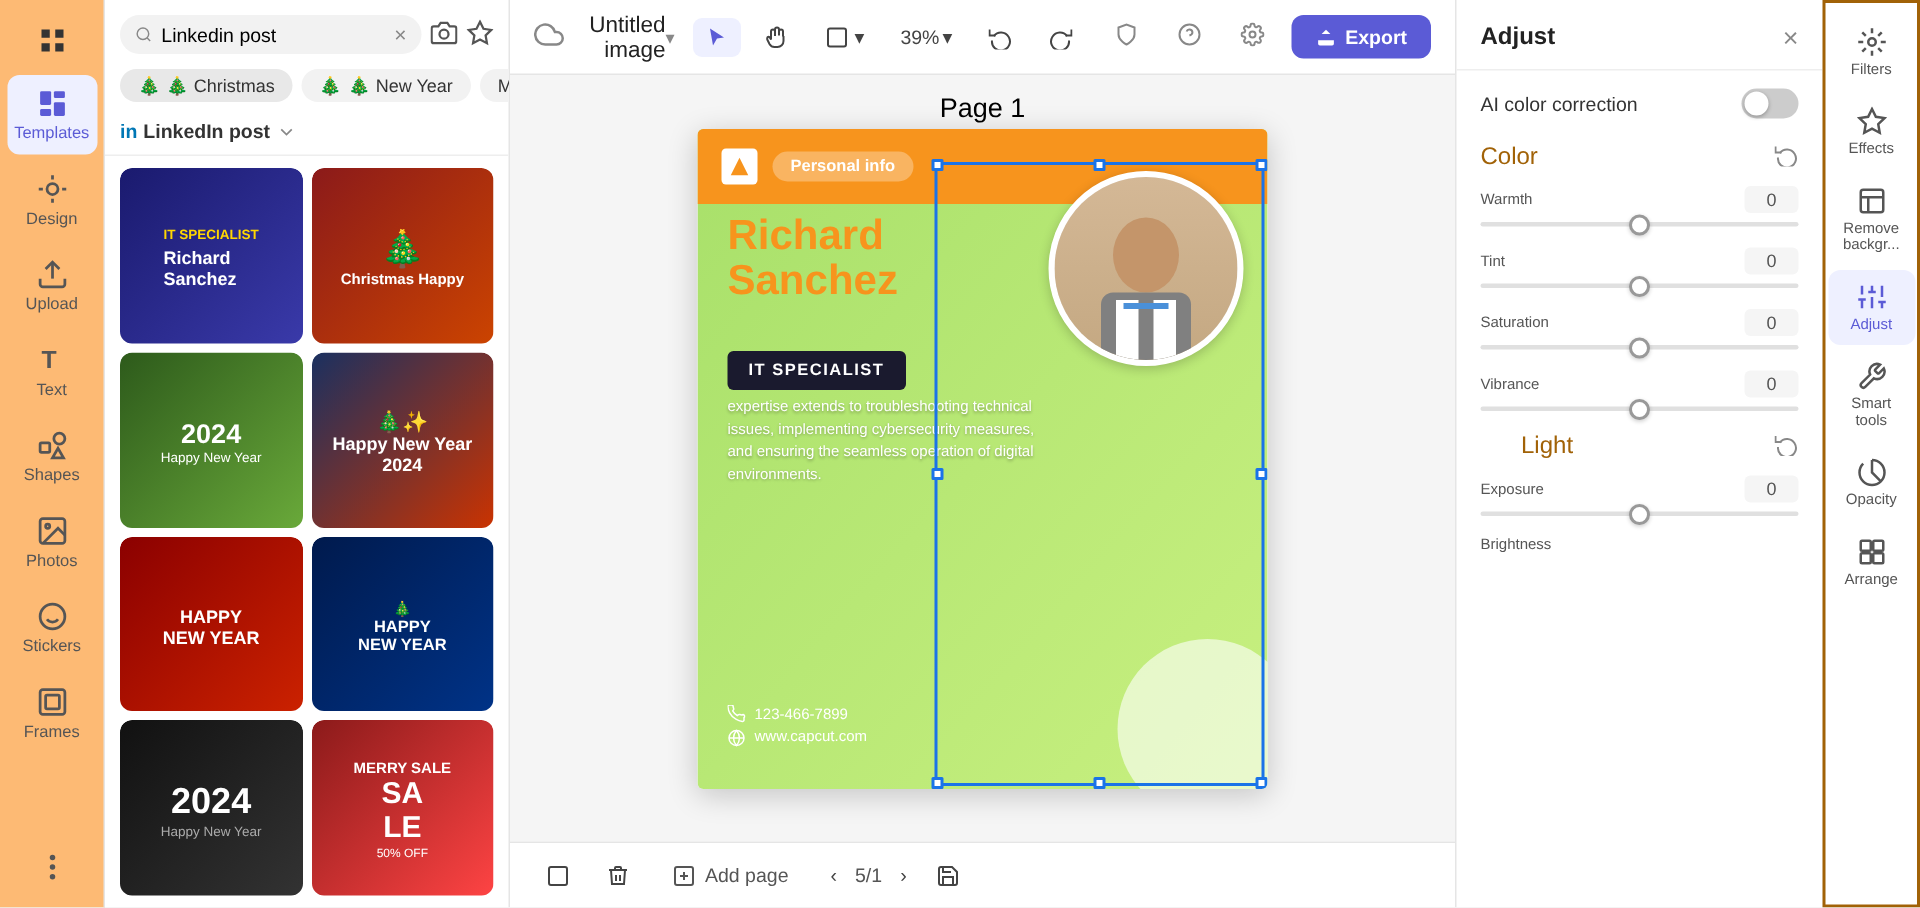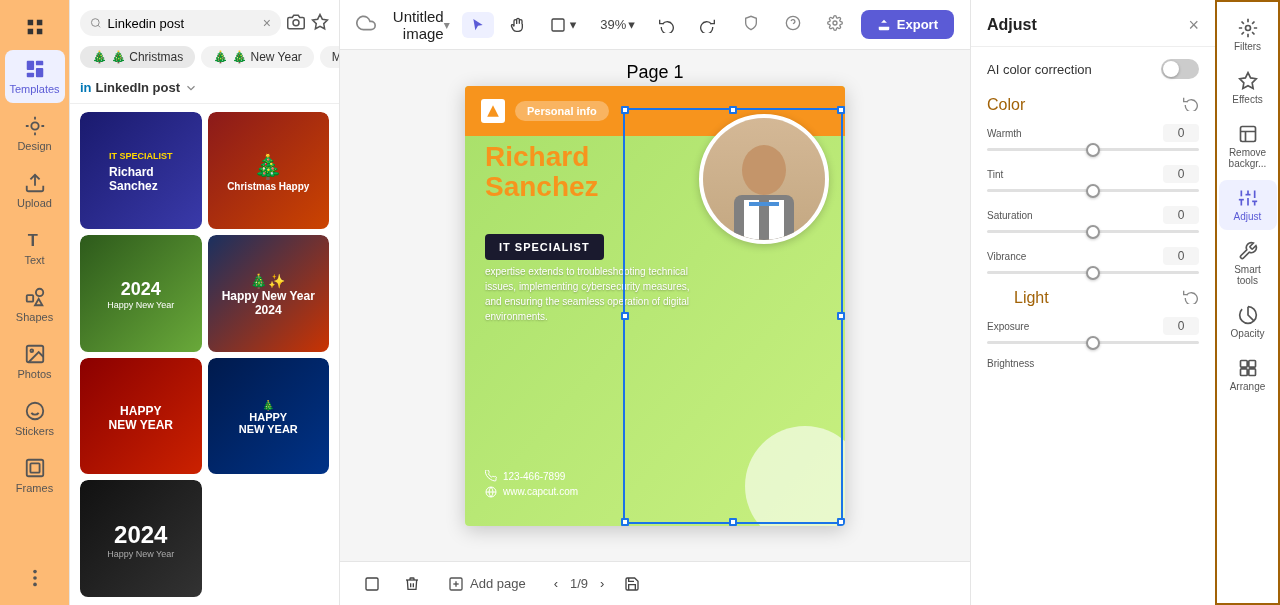--- a/index.html
+++ b/index.html
@@ -261,20 +261,29 @@
     </div>
 
     <div class="template-thumb">
       <div class="thumb-img thumb-7">
         <div style="padding:8px;color:#fff;text-align:center;">
           <div style="font-size:24px;font-weight:900;">2024</div>
           <div style="font-size:9px;color:#aaa;">Happy New Year</div>
         </div>
       </div>
     </div>
+    <div class="template-thumb">
+      <div class="thumb-img thumb-8">
+        <div style="padding:8px;color:#fff;text-align:center;">
+          <div style="font-size:10px;font-weight:700;">MERRY SALE</div>
+          <div style="font-size:20px;font-weight:900;">SA<br>LE</div>
+          <div style="font-size:8px;">50% OFF</div>
+        </div>
+      </div>
+    </div>
   </div>
 </div>
 
 <div class="main-area">
 
   <div class="top-toolbar">
     <div class="toolbar-left">
       <span class="cloud-icon">
         <svg width="20" height="20" viewBox="0 0 24 24" fill="none" stroke="#888" stroke-width="2">
           <path d="M18 10h-1.26A8 8 0 109 20h9a5 5 0 000-10z"></path>
@@ -476,21 +485,21 @@
         <rect x="3" y="3" width="18" height="18" rx="2"></rect>
           <line x1="12" y1="8" x2="12" y2="16"></line>
           <line x1="8" y1="12" x2="16" y2="12"></line>
       </svg>
       <span>Add page</span>
     </button>
     <div class="bottom-bar-right">
       <button class="toolbar-btn">
         <span>‹</span>
       </button>
-      <span>1/9</span>
+      <span>5/1</span>
       <button class="toolbar-btn">
         <span>›</span>
       </button>
       <button class="toolbar-btn">
         <svg width="16" height="16" viewBox="0 0 24 24" fill="none" stroke="currentColor" stroke-width="2">
           <path d="M19 21H5a2 2 0 01-2-2V5a2 2 0 012-2h11l5 5v11a2 2 0 01-2 2z"></path>
             <polyline points="17 21 17 13 7 13 7 21"></polyline>
             <polyline points="7 3 7 8 15 8"></polyline>
         </svg>
       </button>

